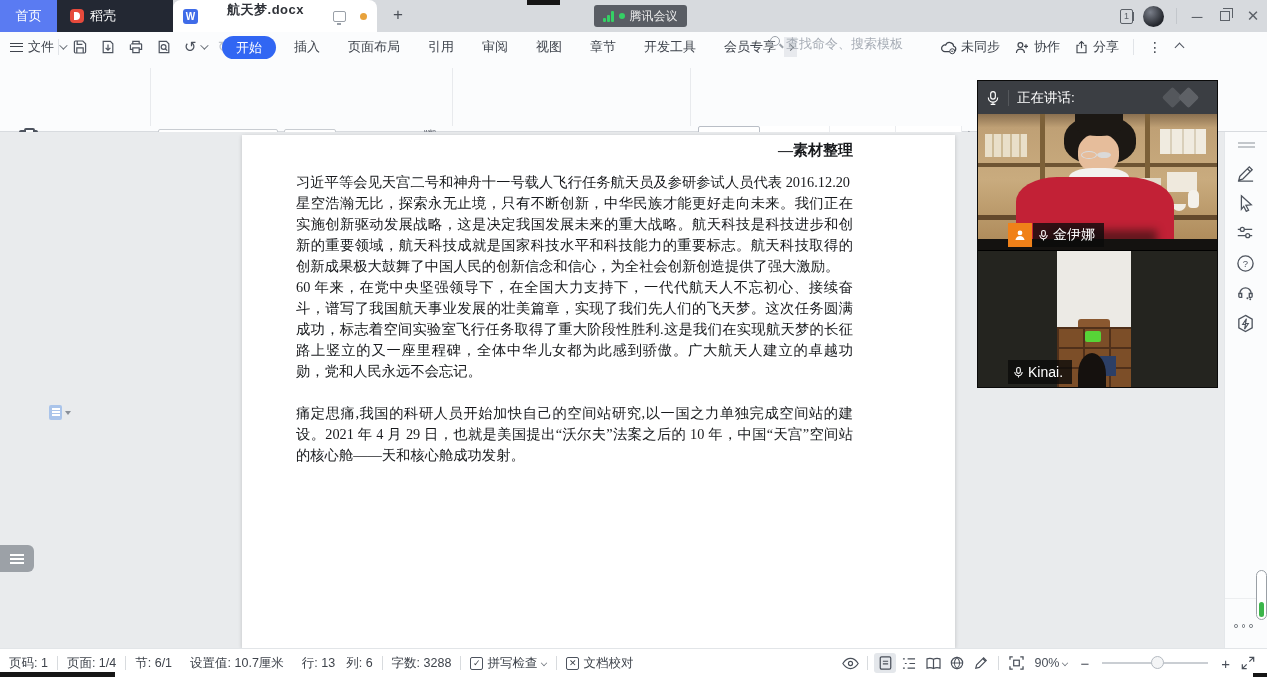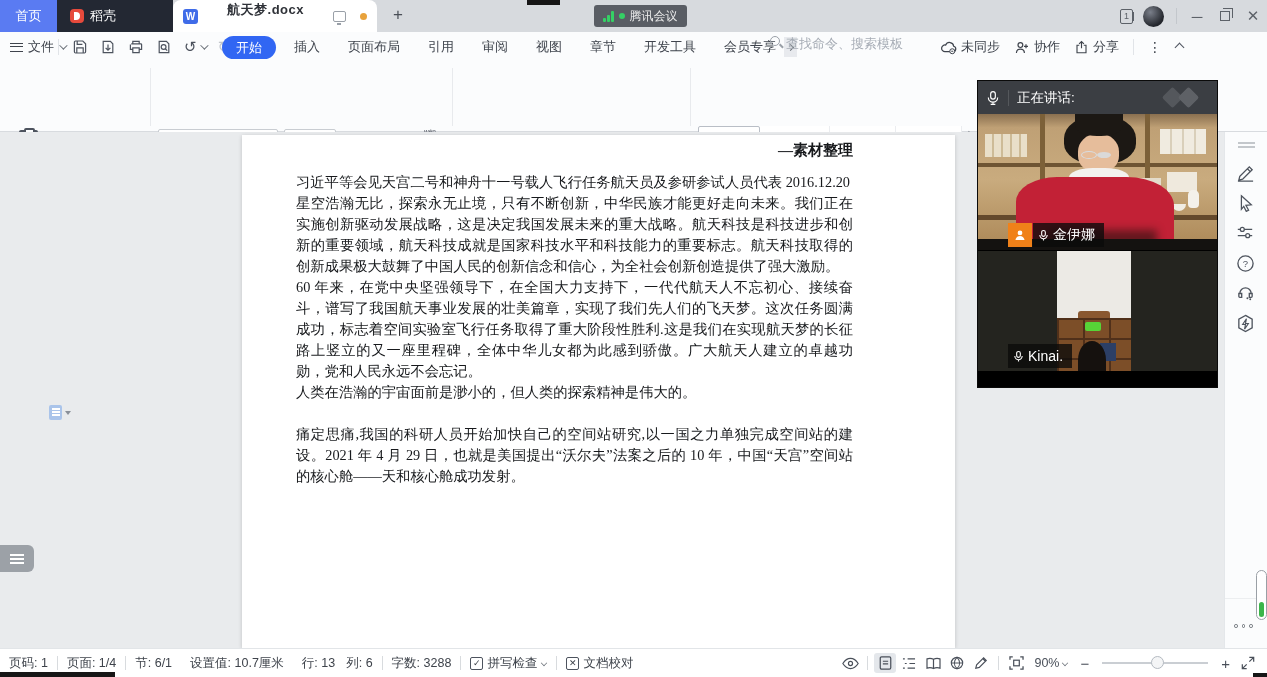--- a/index.html
+++ b/index.html
@@ -143,21 +143,21 @@
   .v1 .vase { position:absolute; left:88%; top:56%; width:11px; height:18px; background:#f4f1ea; border-radius:5px 5px 4px 4px; }
   .v1 .bowl { position:absolute; left:81%; top:66%; width:14px; height:7px; background:#f0ece2; border-radius:0 0 7px 7px; }
   .v1 .hair { position:absolute; left:36%; top:1%; width:30%; height:36%; background:#1c1814; border-radius:48% 48% 42% 42%; }
   .v1 .face { position:absolute; left:42%; top:15%; width:17%; height:28%; background:#e6bd9b; border-radius:46% 46% 42% 42%; }
   .v1 .bangs { position:absolute; left:40.5%; top:0%; width:20%; height:16%; background:#1c1814; border-radius:0 0 46% 46%; }
   .v1 .glass { position:absolute; left:43%; top:27%; width:7%; height:6%; border:1px solid #d8dcdf; border-radius:50%; box-shadow:15px 0 0 -1px rgba(216,220,223,.9); }
   .v1 .collar { position:absolute; left:38%; top:40%; width:25%; height:17%; background:#f3f1ee; border-radius:40% 40% 22% 22%; }
   .v1 .jacket { position:absolute; left:16%; top:46%; width:66%; height:70%; background:#c22136; border-radius:26% 30% 0 0; }
   .v1 .desk { position:absolute; left:0; bottom:0; width:100%; height:8%; background:#141210; }
   .v1 .dshadow { position:absolute; left:30%; bottom:2%; width:45%; height:13%; background:rgba(20,15,10,.55); filter:blur(4px); }
-  .v2 { height:120px; background:#24241f; }
+  .v2 { height:136px; background:#24241f; }
   .v2 .strip { position:absolute; left:33%; top:0; width:31%; height:100%; }
   .v2 .wall { position:absolute; left:0; top:0; width:100%; height:56%; background:#eceae5; }
   .v2 .cab { position:absolute; left:0; top:56%; width:100%; height:44%; background:#7c4e28;
     background-image:linear-gradient(#50301a 2px,transparent 2px),linear-gradient(90deg,#50301a 2px,transparent 2px); background-size:26px 20px; }
   .v2 .cabtop { position:absolute; left:28%; top:50%; width:44%; height:6%; background:#8a5830; border-radius:3px 3px 0 0; }
   .v2 .green { position:absolute; left:38%; top:59%; width:22%; height:8%; background:#57d437; border-radius:2px; }
   .v2 .bks { position:absolute; left:58%; top:77%; width:22%; height:15%; background:#2c3f66; }
   .v2 .hair2 { position:absolute; left:29%; bottom:-7%; width:38%; height:32%; background:#15110e; border-radius:50% 50% 0 0; }
   .v2 .fore { position:absolute; left:38%; bottom:0; width:20%; height:7%; background:#d8a987; }
   .nametag { position:absolute; left:3px; bottom:3px; display:flex; align-items:center; z-index:3;margin-left:27px; }
@@ -482,21 +482,20 @@
     </span>
   </div>
 </div>
 
 <div class="docarea">
   <div class="page">
     <div class="doc-byline">—素材整理</div>
     <p>习近平等会见天宫二号和神舟十一号载人飞行任务航天员及参研参试人员代表 2016.12.20</p>
     <p><span>星空浩瀚无比，探索永无止境，只有不断创新，中华民族才能更好走向未来。我们正在实施</span><span style="">创新</span><span>驱动发展战略，这是决定我国发展未来的重大战略。航天科技是科技进步和创新的重要领域，航天科技成就是国家科技水平和科技能力的重要标志。航天科技取得的创新成果极大鼓舞了中国人民的创新信念和信心，为全社会创新创造提供了强大激励。</span></p>
     <p>60 年来，在党中央坚强领导下，在全国大力支持下，一代代航天人不忘初心、接续奋斗，谱写了我国航天事业发展的壮美篇章，实现了我们先人们的飞天梦。这次任务圆满成功，标志着空间实验室飞行任务取得了重大阶段性胜利.这是我们在实现航天梦的长征路上竖立的又一座里程碑，全体中华儿女都为此感到骄傲。广大航天人建立的卓越功勋，党和人民永远不会忘记。</p>
-    <p>人类在浩瀚的宇宙面前是渺小的，但人类的探索精神是伟大的。</p>
     <div class="gap"></div>
     <p>痛定思痛,我国的科研人员开始加快自己的空间站研究,以一国之力单独完成空间站的建设。2021 年 4 月 29 日，也就是美国提出“沃尔夫”法案之后的 10 年，中国“天宫”空间站的核心舱——天和核心舱成功发射。</p>
 
   </div>
   <div class="margin-ic">
     <span class="bluedoc"></span>
     <span class="tri-d"></span>
   </div>
   <div class="nav-float">
     <span class="list-ic"></span>

